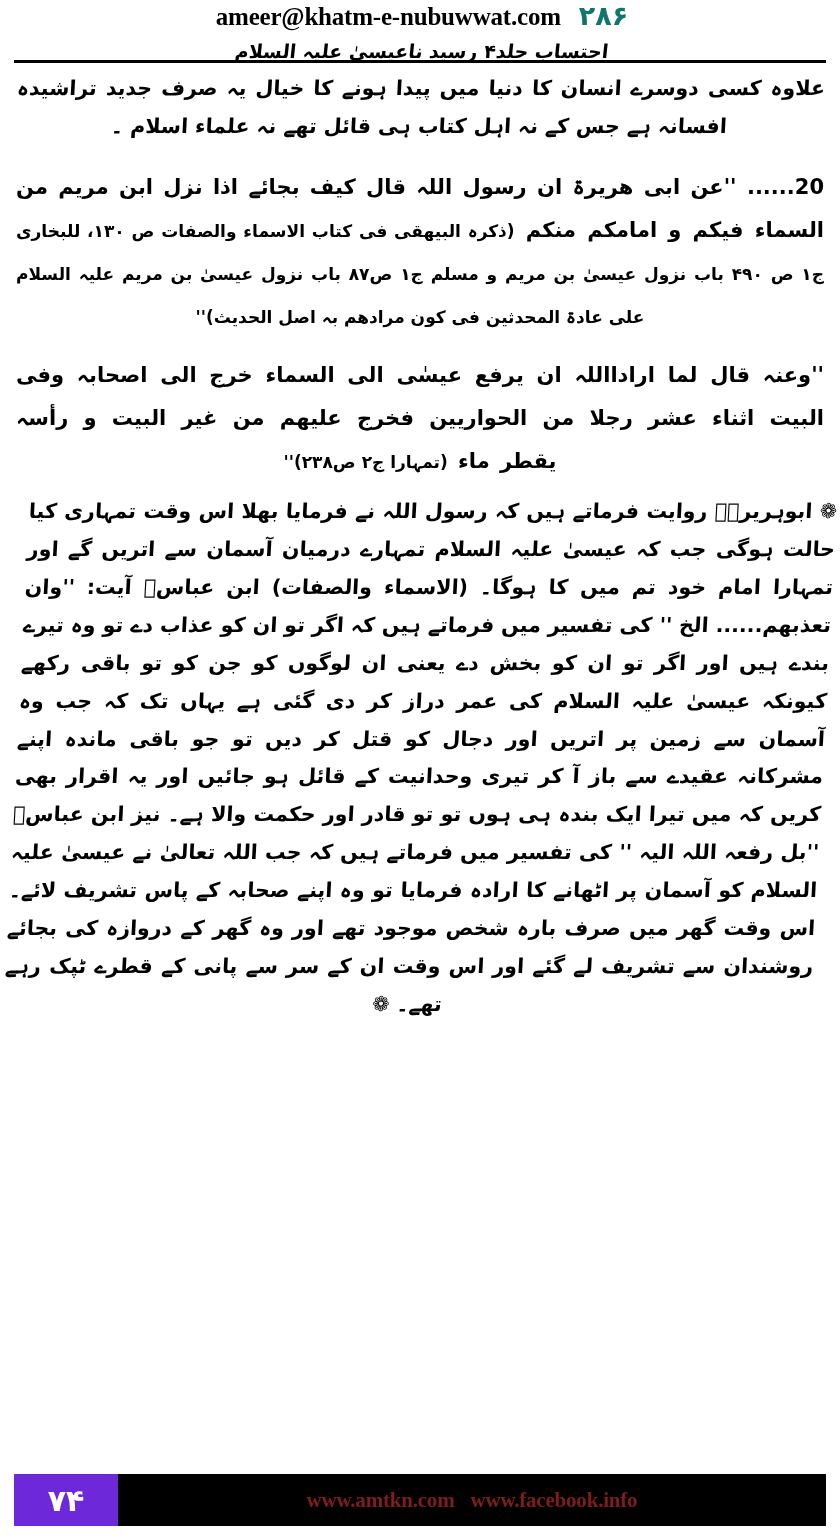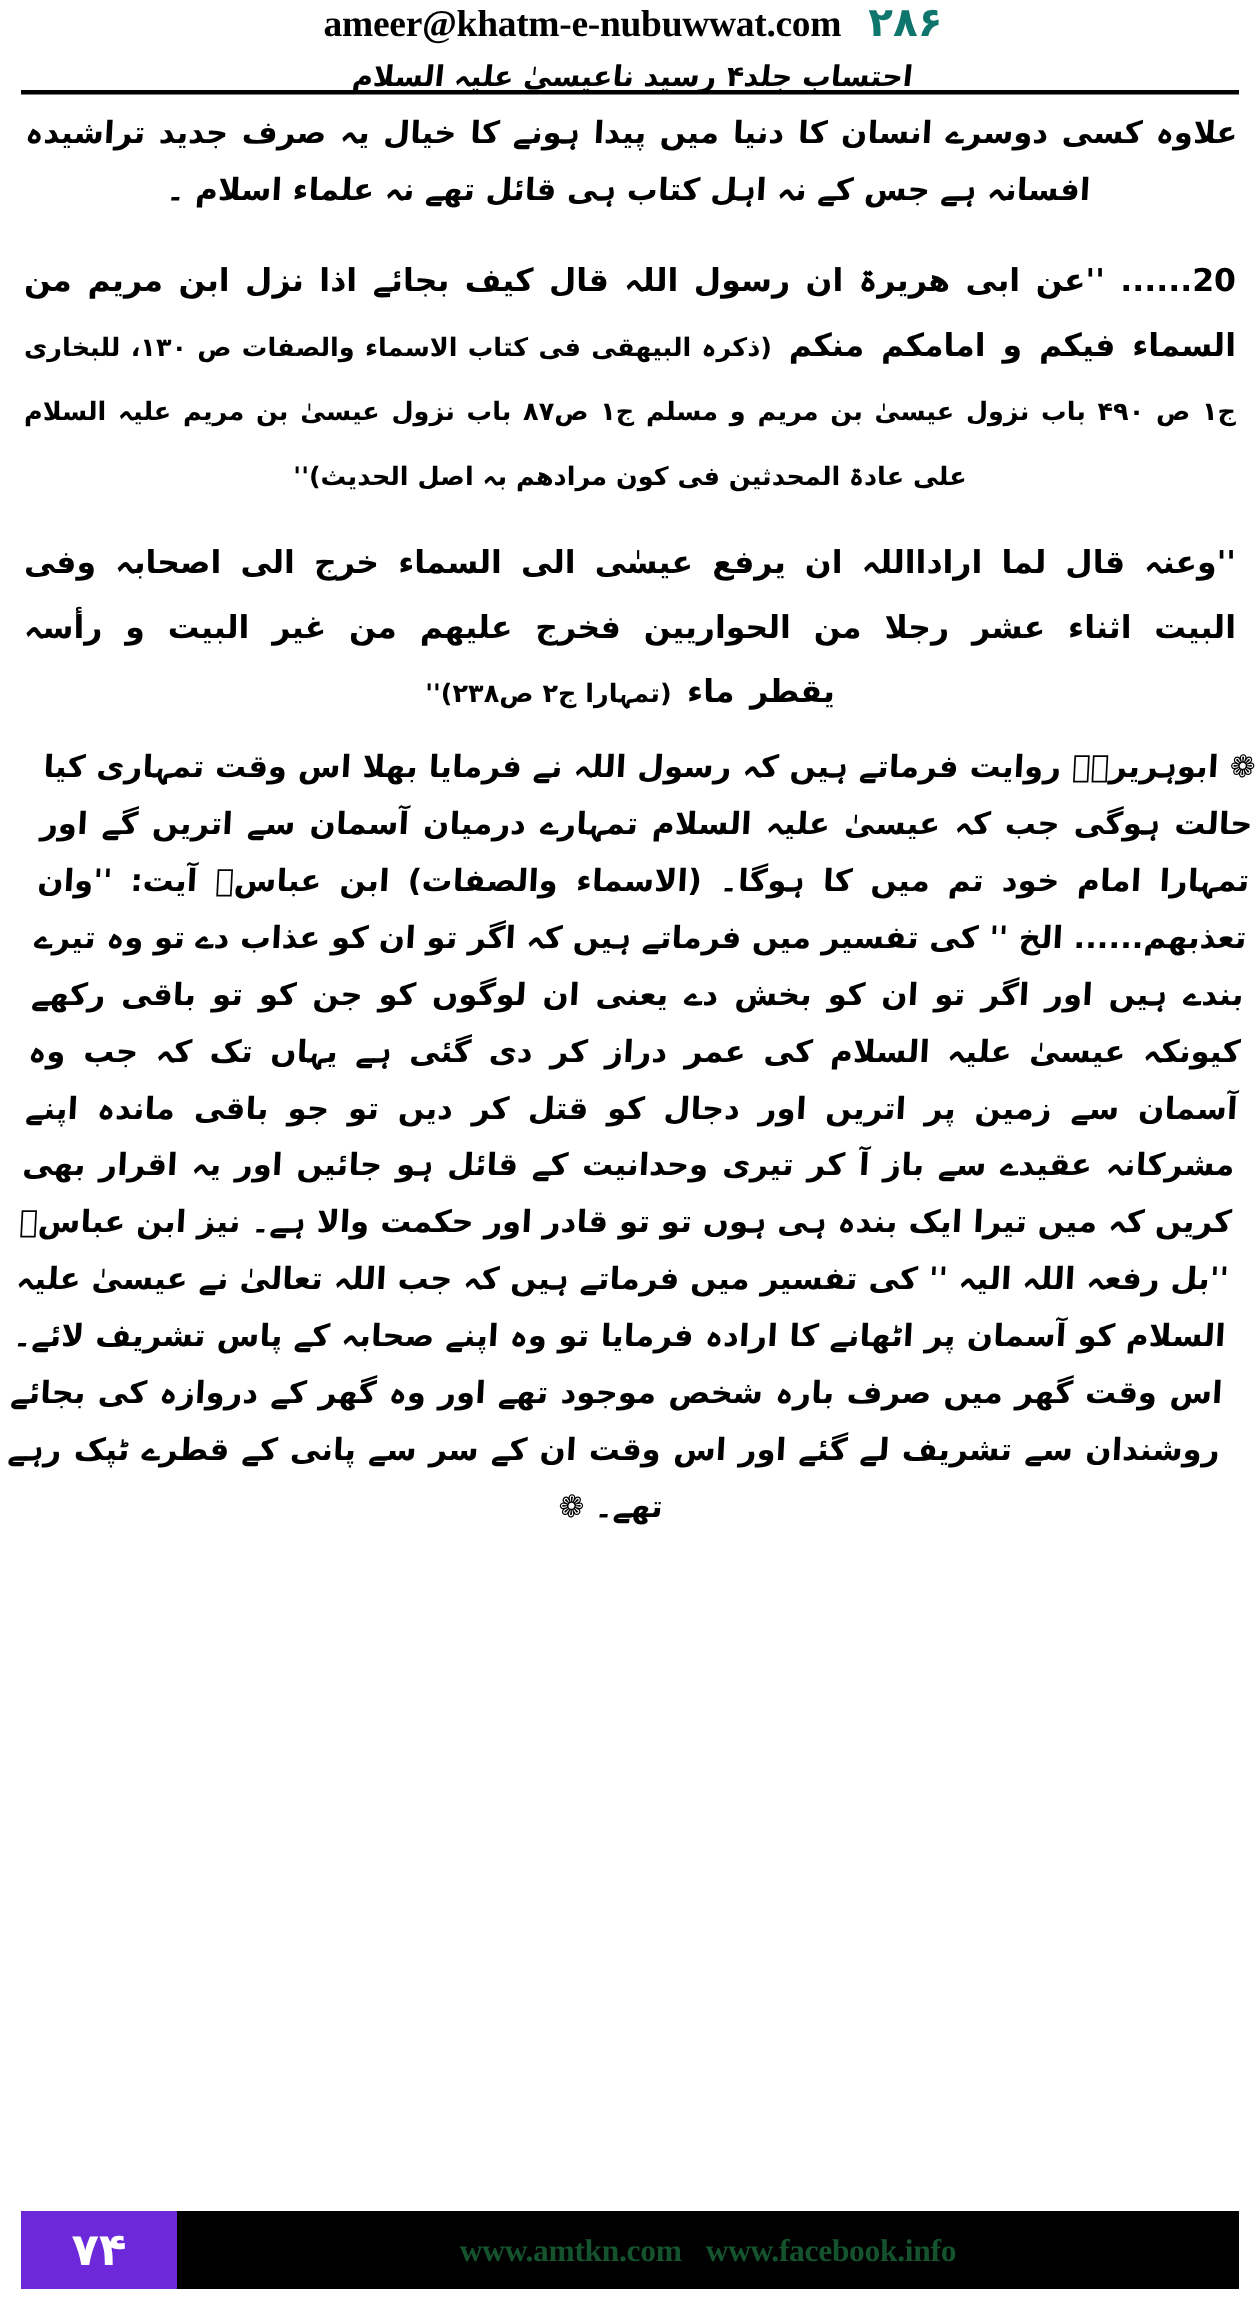--- a/index.html
+++ b/index.html
@@ -166,21 +166,21 @@
     left: 118px;
     bottom: 14px;
     width: 708px;
     height: 52px;
     display: flex;
     align-items: center;
     justify-content: center;
     gap: 16px;
   }
   .footer-link {
-    color: #14532d;
+    color: #7f1d1d;
     font-family: "Liberation Serif", "DejaVu Serif", serif;
     font-size: 21px;
     font-weight: 700;
     letter-spacing: -0.2px;
     text-decoration: none;
     white-space: nowrap;
   }
 </style>
 </head>
 <body>

